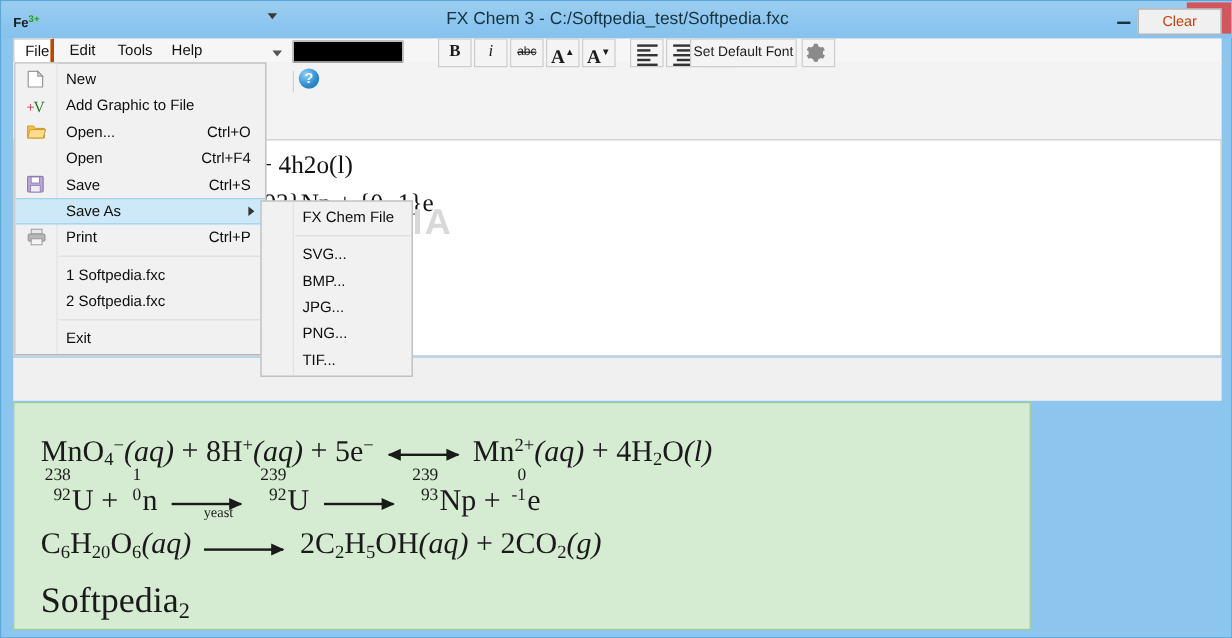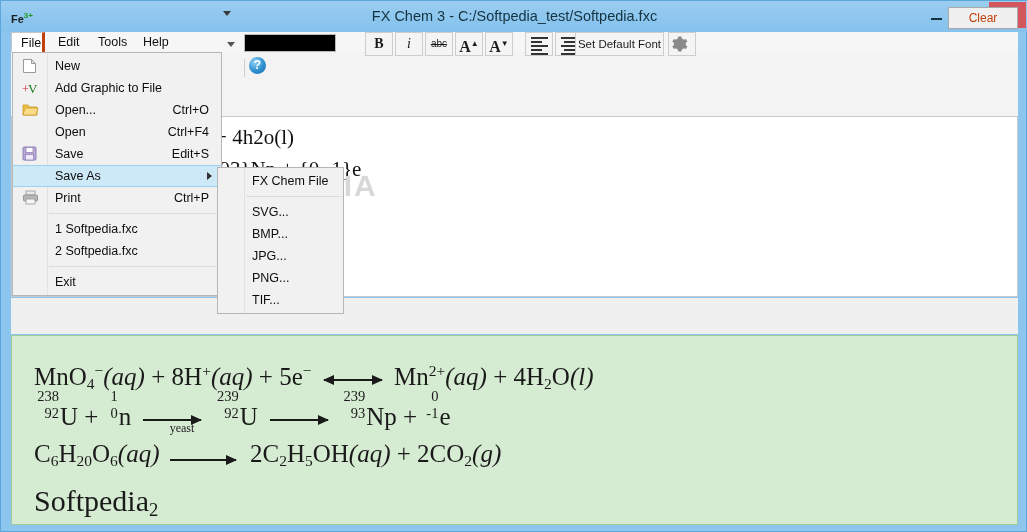--- a/index.html
+++ b/index.html
@@ -314,21 +314,21 @@
     line-height: 20px;
     text-align: center;
     color: #c2410c;
     cursor: default;
   }
 
   
   #preview-pane {
     position: absolute;
     left: 10px; top: 334px;
-    width: 1007px; height: 190px;
+    width: 848px; height: 190px;
     background: #d6ecd2;
     border: 1px solid #9ecb98;
     box-sizing: border-box;
     overflow: hidden;
   }
   .eq-row {
     position: absolute;
     left: 22px;
     font-family: "Liberation Serif", serif;
     color: #1a1a1a;
@@ -682,21 +682,21 @@
 
     <div class="menu-item">
       <span class="mi-icon">
         <svg width="15" height="15" viewBox="0 0 15 15">
             <rect x="1" y="1" width="13" height="13" rx="1" fill="#b9a8d4" stroke="#8d7ab5" stroke-width="0.9"></rect>
             <rect x="4" y="1.5" width="7" height="5" fill="#ffffff" stroke="#8d7ab5" stroke-width="0.7"></rect>
             <rect x="3.5" y="8.5" width="8" height="5.5" fill="#f0ecf7" stroke="#8d7ab5" stroke-width="0.7"></rect>
           </svg>
       </span>
       <span>Save</span>
-      <span class="shortcut">Edit+S</span>
+      <span class="shortcut">Ctrl+S</span>
     </div>
 
     <div class="menu-item highlight">
       <span>Save As</span>
       <span class="submenu-arrow"></span>
     </div>
 
     <div class="menu-item">
       <span class="mi-icon">
         <svg width="17" height="15" viewBox="0 0 17 15">

